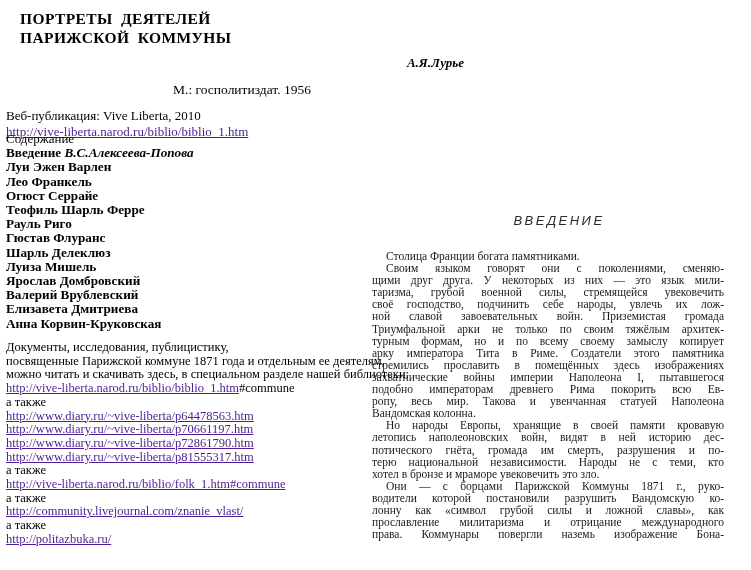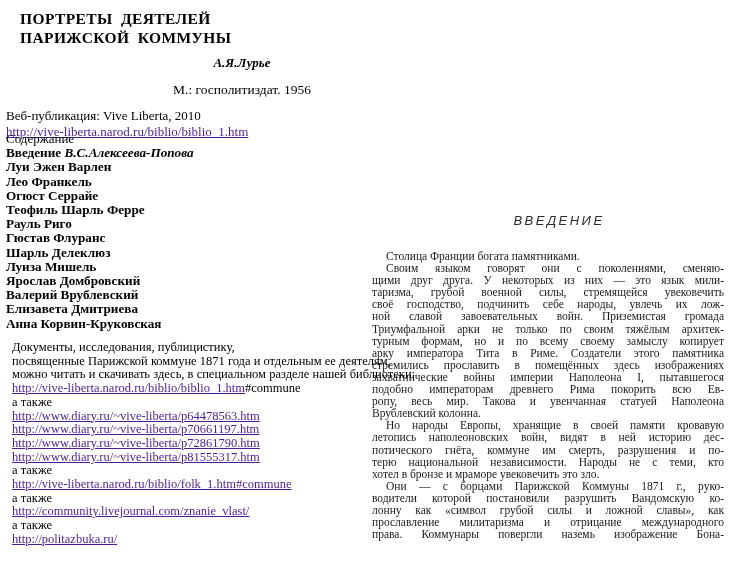--- a/index.html
+++ b/index.html
@@ -10,32 +10,32 @@
   }
   .abs { position:absolute; }
 
   
   #title-block {
     left:20px; top:10px; width:444px; text-align:left;
     font-weight:bold; font-size:15.5px; line-height:18.5px;
     letter-spacing:0.4px; word-spacing:4px;
   }
   #author-block { left:20px; top:55px; width:444px; text-align:center; }
-  #author-line { font-size:13px; font-weight:bold; font-style:italic; }
+  #author-line { font-size:13px; font-weight:bold; font-style:italic;text-align:right; }
   #imprint-line { font-size:13.5px; margin-top:11px; }
 
   
   #webpub { left:6px; top:108px; font-size:13px; line-height:15.5px; }
   .lnk { text-decoration:underline; color:#4c1d95; cursor:pointer; }
 
   #contents { left:6px; top:132px; font-size:13px; line-height:14.2px; }
   #contents .bold { font-weight:bold; font-size:13.2px; }
   #contents .ital { font-style:italic;margin-top:28px; }
 
-  #library { left:12px; top:341px; font-size:12.5px; line-height:13.7px; white-space:nowrap; }
+  #library { left:6px; top:341px; font-size:12.5px; line-height:13.7px; white-space:nowrap; }
 
   
   #scan-heading {
     left:394px; top:213px; width:330px; text-align:center;
     font-family:"Liberation Sans", sans-serif;
     font-style:italic; font-size:13px; letter-spacing:2.5px; color:#2b2b2b;
   }
   #scan-body {
     left:372px; top:250px; width:352px;
     font-size:11.5px; line-height:12.1px; color:#1b1b1b;
@@ -55,24 +55,24 @@
     <div class="scan-line">таризма, грубой военной силы, стремящейся увековечить</div>
     <div class="scan-line">своё господство, подчинить себе народы, увлечь их лож-</div>
     <div class="scan-line">ной славой завоевательных войн. Приземистая громада</div>
     <div class="scan-line">Триумфальной арки не только по своим тяжёлым архитек-</div>
     <div class="scan-line">турным формам, но и по всему своему замыслу копирует</div>
     <div class="scan-line">арку императора Тита в Риме. Создатели этого памятника</div>
     <div class="scan-line">стремились прославить в помещённых здесь изображениях</div>
     <div class="scan-line">захватнические войны империи Наполеона I, пытавшегося</div>
     <div class="scan-line">подобно императорам древнего Рима покорить всю Ев-</div>
     <div class="scan-line">ропу, весь мир. Такова и увенчанная статуей Наполеона</div>
-    <div class="scan-line pend">Врублевский колонна.</div>
+    <div class="scan-line pend">Вандомская колонна.</div>
     <div class="scan-line ind">Но народы Европы, хранящие в своей памяти кровавую</div>
     <div class="scan-line">летопись наполеоновских войн, видят в ней историю дес-</div>
-    <div class="scan-line">потического гнёта, коммуне им смерть, разрушения и по-</div>
+    <div class="scan-line">потического гнёта, громада им смерть, разрушения и по-</div>
     <div class="scan-line">терю национальной независимости. Народы не с теми, кто</div>
     <div class="scan-line pend">хотел в бронзе и мраморе увековечить это зло.</div>
     <div class="scan-line ind">Они — с борцами Парижской Коммуны 1871 г., руко-</div>
     <div class="scan-line">водители которой постановили разрушить Вандомскую ко-</div>
     <div class="scan-line">лонну как «символ грубой силы и ложной славы», как</div>
     <div class="scan-line">прославление милитаризма и отрицание международного</div>
     <div class="scan-line">права. Коммунары повергли наземь изображение Бона-</div>
   </div>
 
 <div class="abs" id="title-block">

